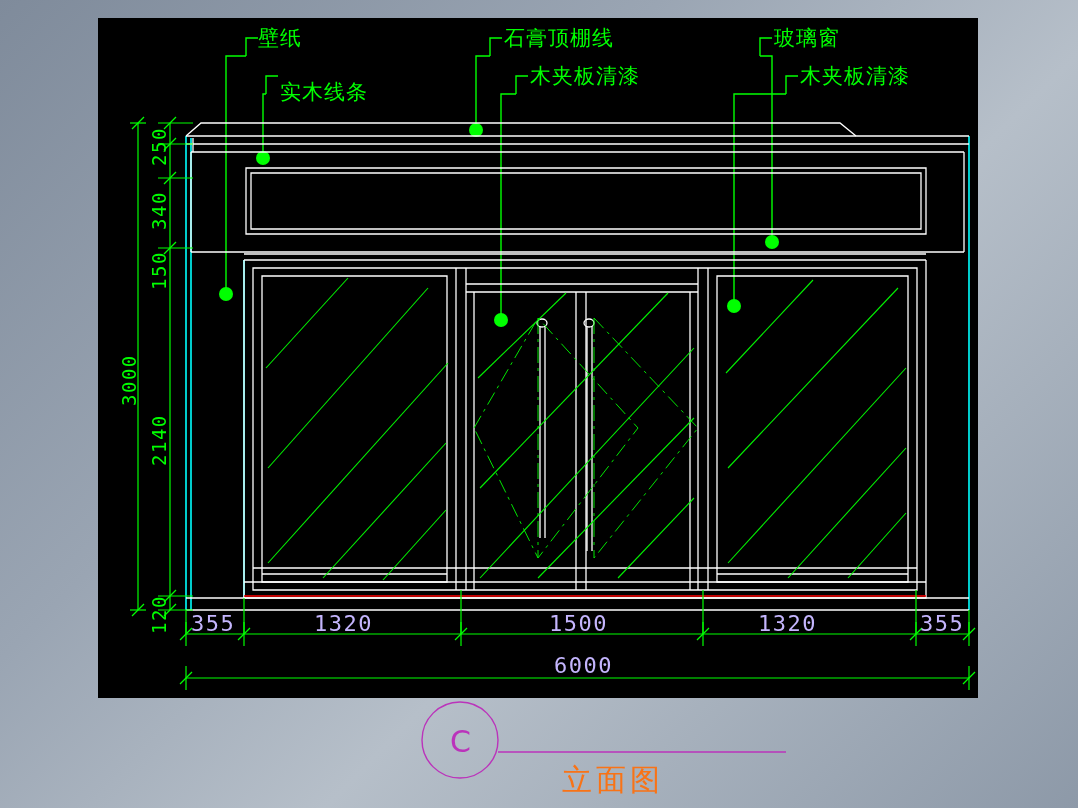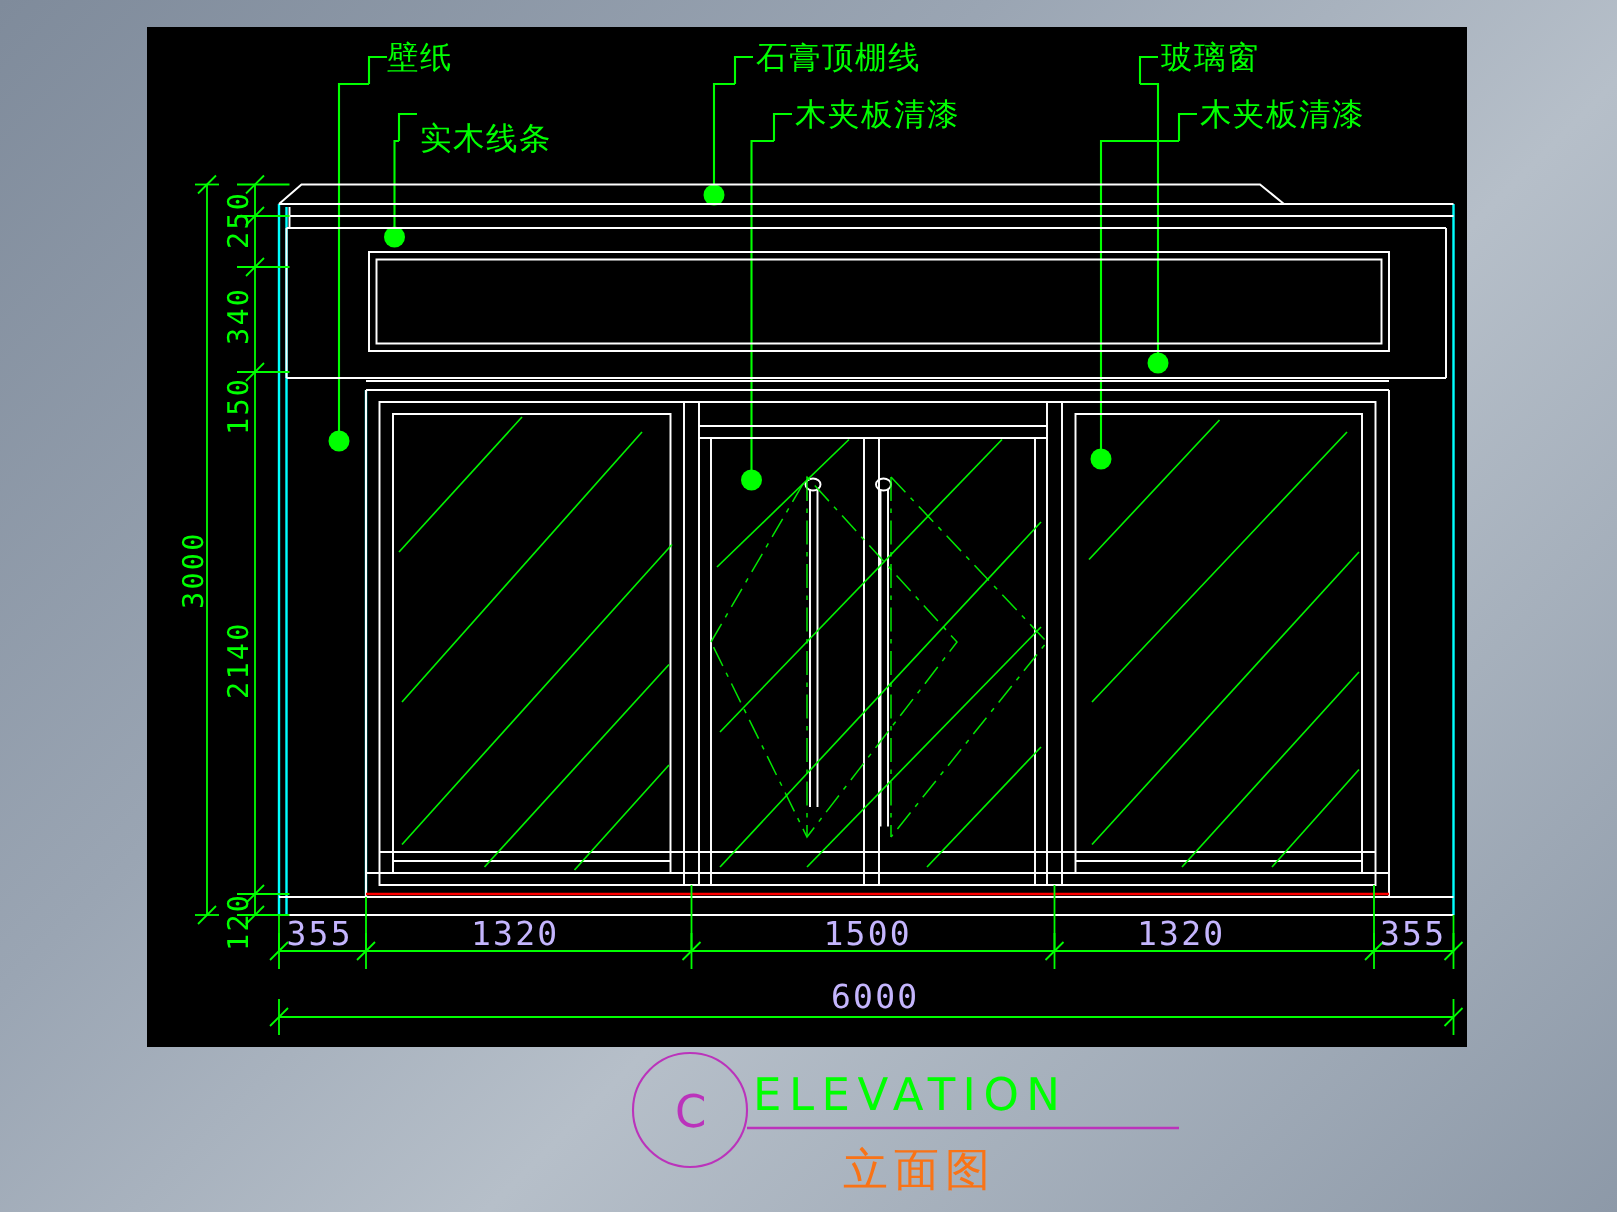--- a/index.html
+++ b/index.html
@@ -244,17 +244,16 @@
     <div class="dimv" style="left:52px;top:616px;">120</div>
     <div class="dimv" style="left:22px;top:388px;">3000</div>
 
     <div class="dim" style="left:93px;top:596px;">355</div>
     <div class="dim" style="left:216px;top:596px;">1320</div>
     <div class="dim" style="left:451px;top:596px;">1500</div>
     <div class="dim" style="left:660px;top:596px;">1320</div>
     <div class="dim" style="left:822px;top:596px;">355</div>
     <div class="dim" style="left:456px;top:638px;">6000</div>
 
-    <div class="elev" style="left:404px;top:695px;">ELEVATION</div>
     <div class="elevcn" style="left:464px;top:742px;">立面图</div>
     <div class="cmark" style="left:352px;top:706px;">C</div>
   </div>
 </div>
 
 </body></html>

